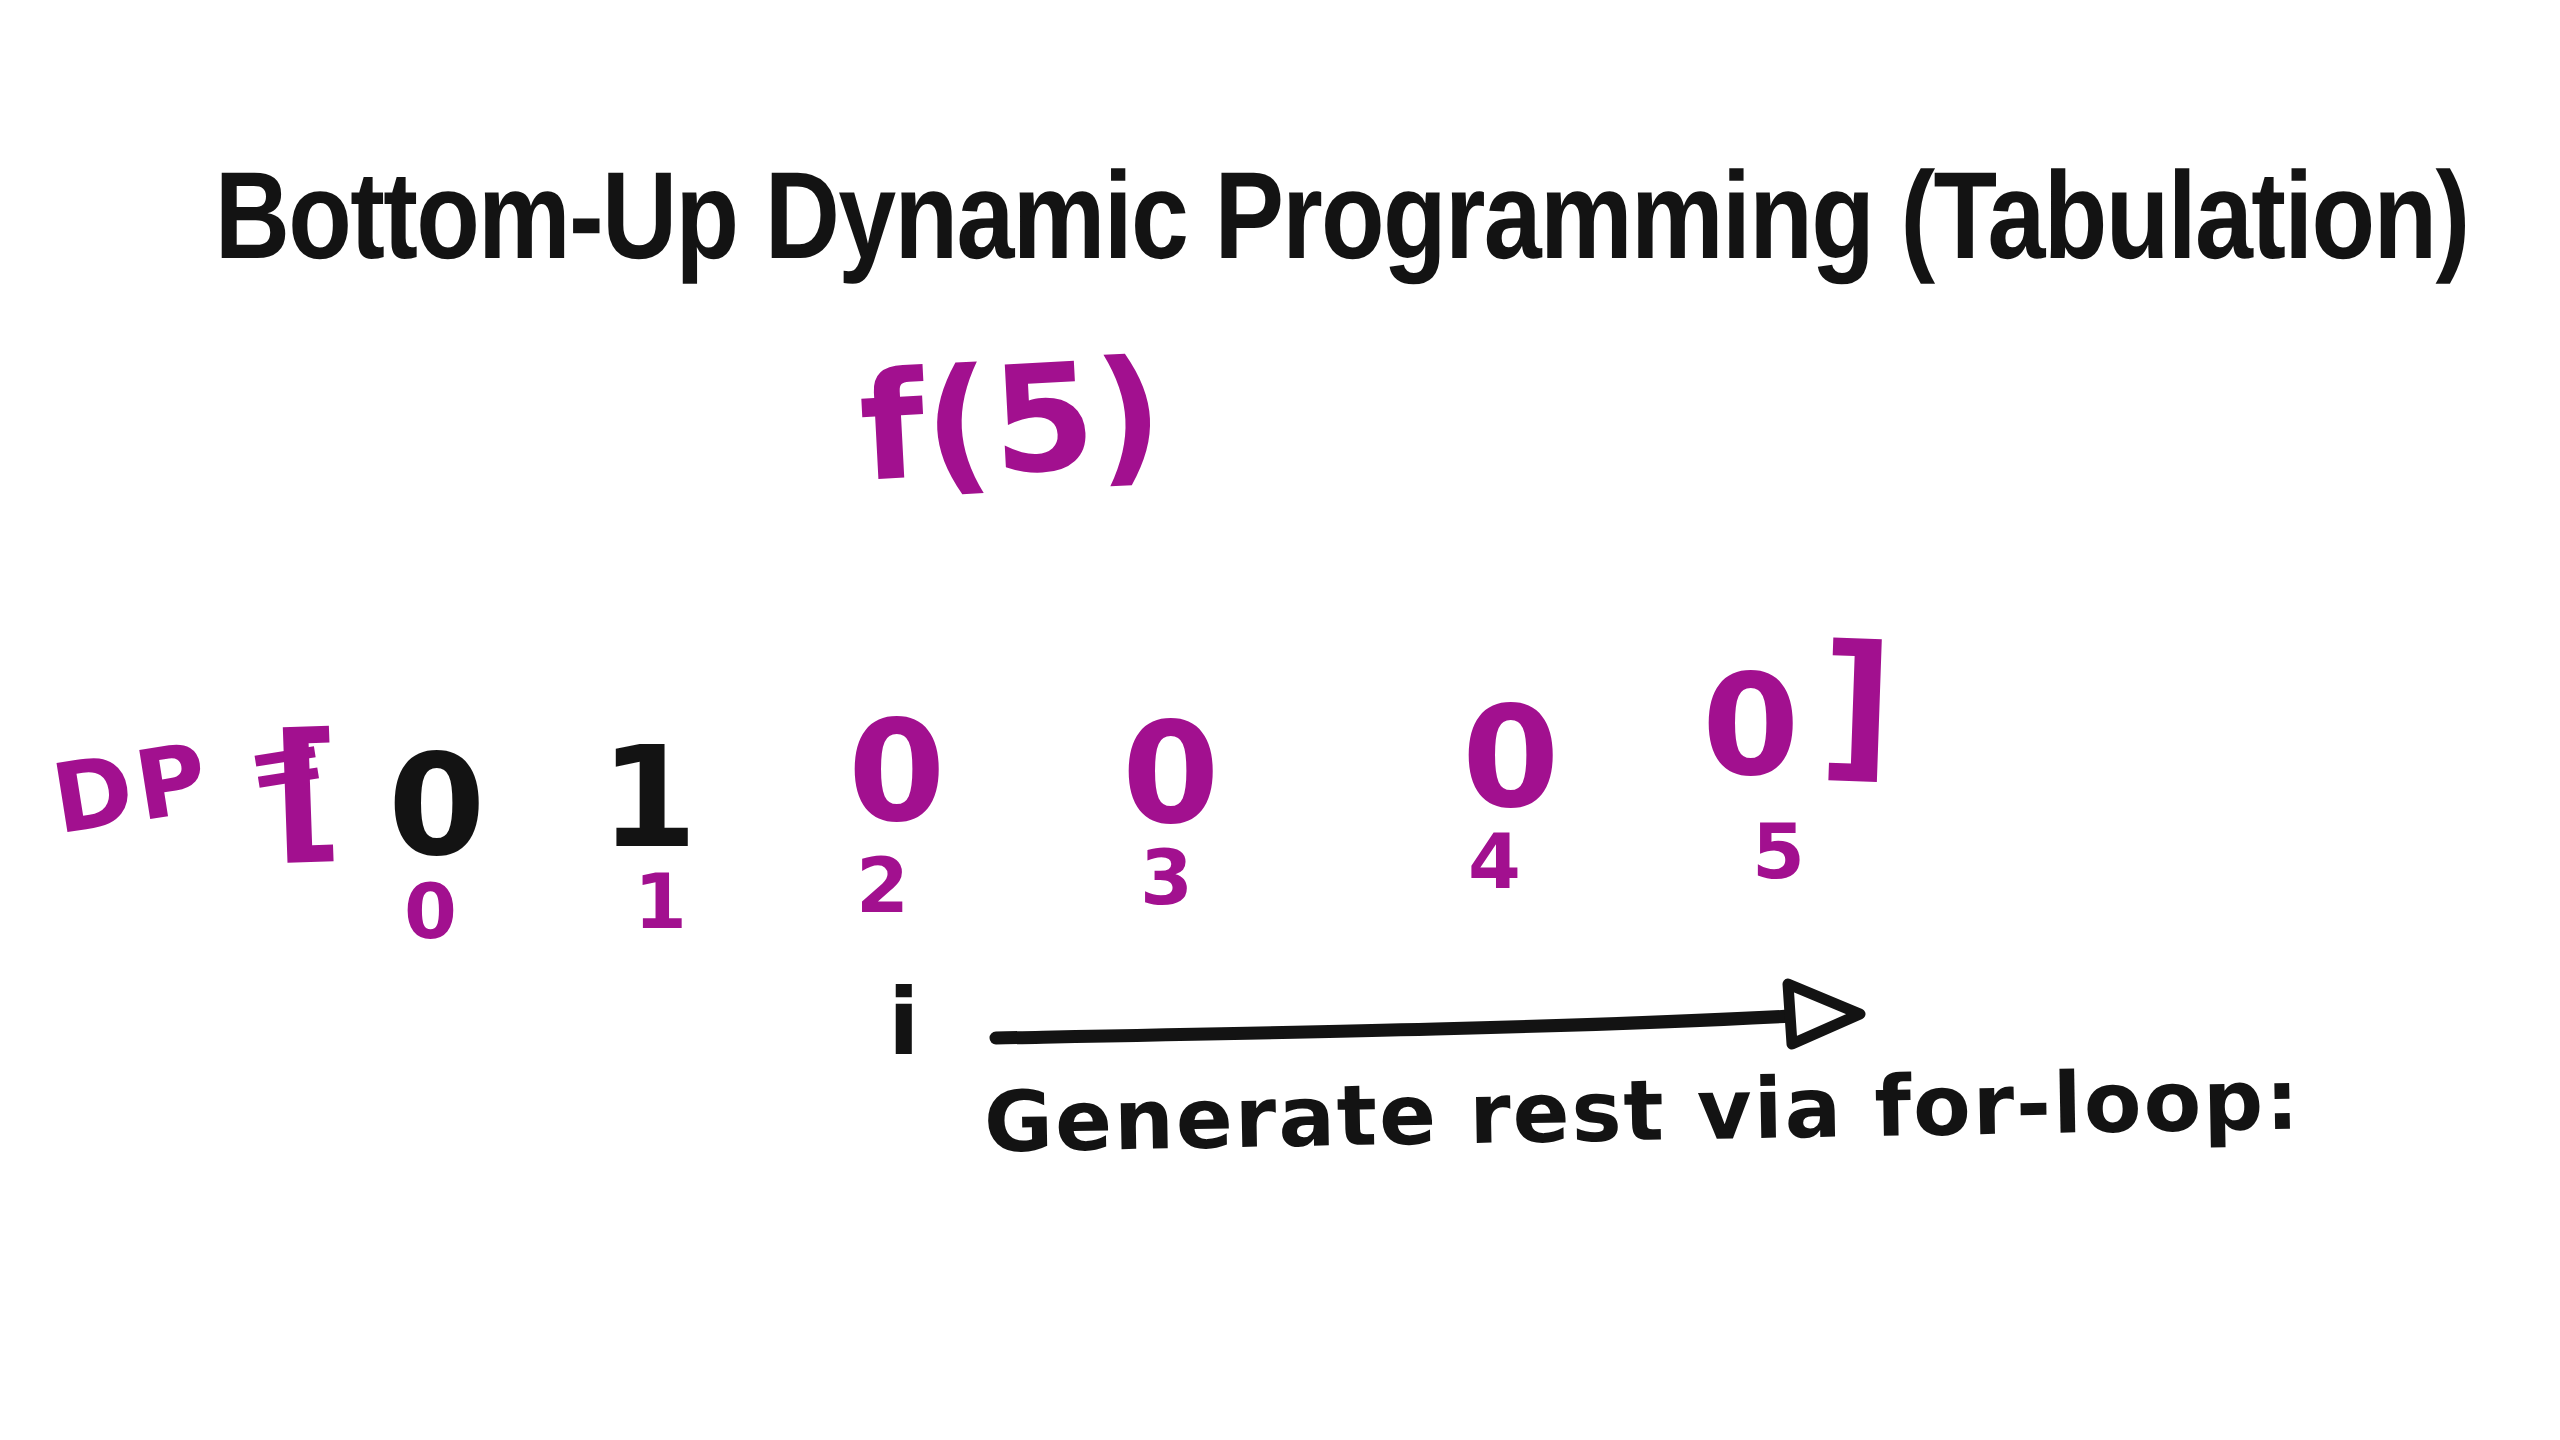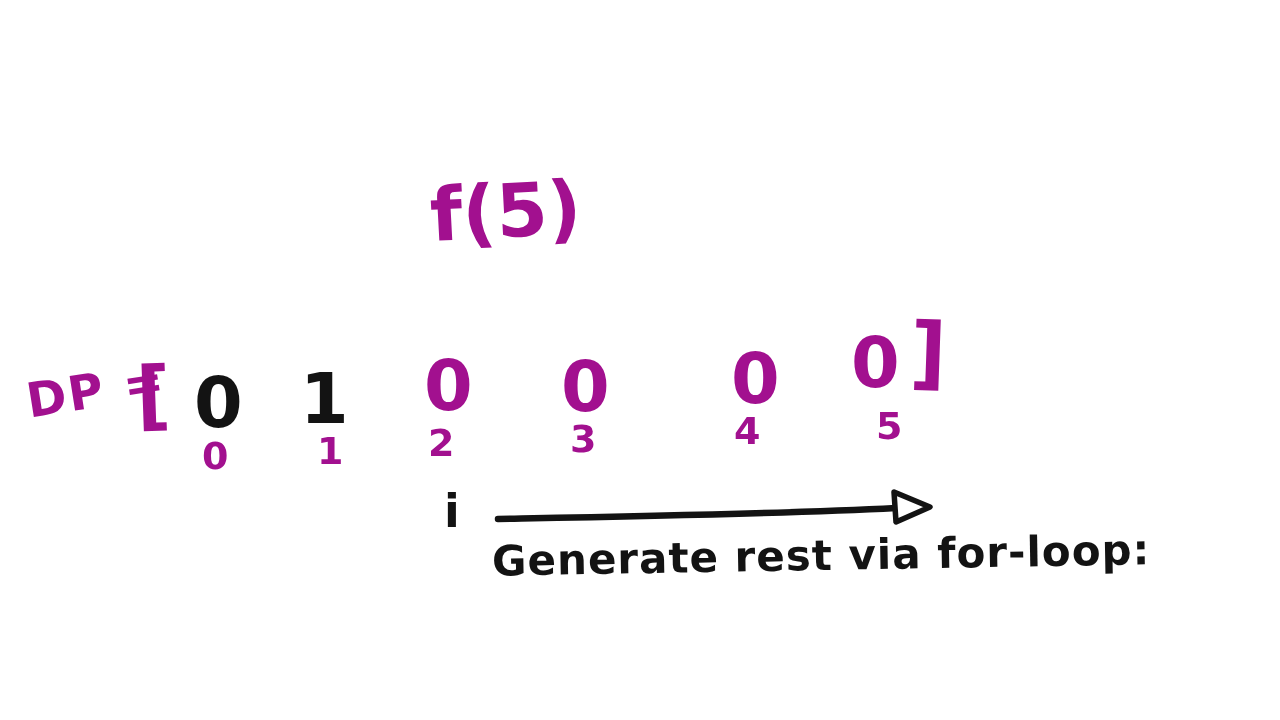--- a/index.html
+++ b/index.html
@@ -60,20 +60,23 @@
     left: 484px; top: 480px;
     width: 470px; height: 60px;
     color: var(--ink, #131313);
   }
 </style>
 </head>
 <body>
 
 <div class="canvas">
 
+  <div class="title-row">
+    <h1 class="ink-black">Bottom-Up Dynamic Programming (Tabulation)</h1>
+  </div>
 
   <div class="hw ink-marker call">f(5)</div>
 
   <div class="hw ink-marker dp-label">DP =</div>
   <div class="hw ink-marker bracket-open">[</div>
 
   <span class="hw cell-value ink-black" style="left:194px; top:368px;">0</span>
   <span class="hw cell-index ink-marker" style="left:202px; top:437px;">0</span>
 
   <span class="hw cell-value ink-black" style="left:300px; top:364px;">1</span>

